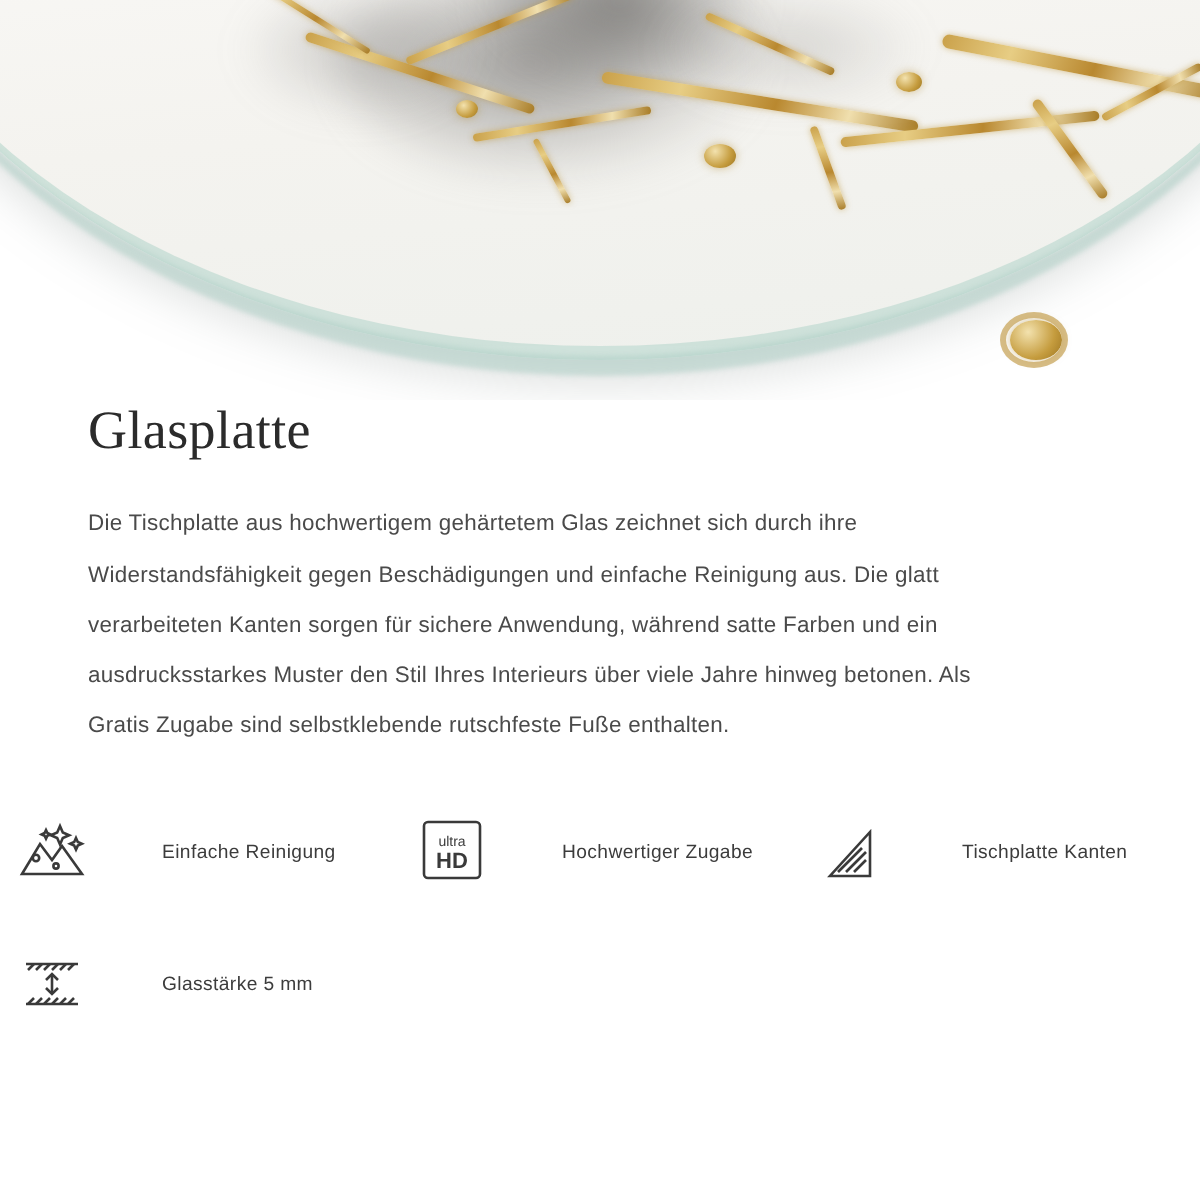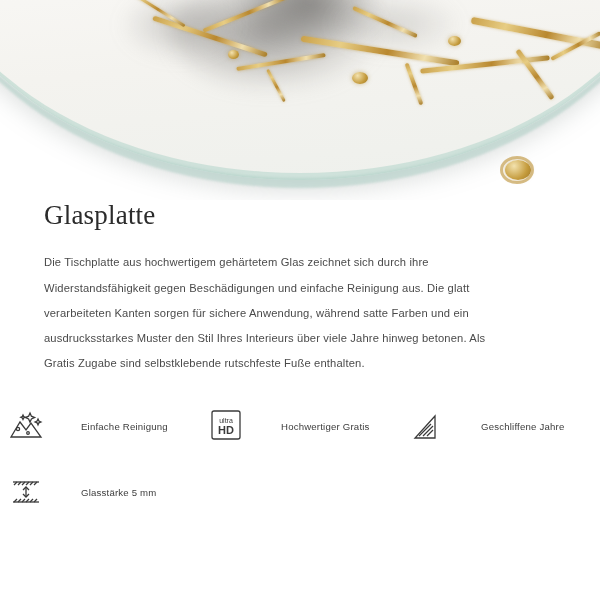--- a/index.html
+++ b/index.html
@@ -209,33 +209,33 @@
     </div>
 
     <div class="feature">
       <div class="feature-icon">
         <svg width="40" height="38" viewBox="0 0 40 38">
           <rect x="6" y="4" width="28" height="28" rx="2" fill="none" stroke="#3a3a3a" stroke-width="1.3"></rect>
           <text x="20" y="16" text-anchor="middle" font-family="Liberation Sans, sans-serif" font-size="7" fill="#3a3a3a">ultra</text>
           <text x="20" y="27" text-anchor="middle" font-family="Liberation Sans, sans-serif" font-size="11" font-weight="bold" fill="#3a3a3a">HD</text>
         </svg>
       </div>
-      <div class="feature-label">Hochwertiger Gratis</div>
+      <div class="feature-label">Hochwertiger Zugabe</div>
     </div>
 
     <div class="feature">
       <div class="feature-icon">
         <svg width="42" height="36" viewBox="0 0 42 36" fill="none" stroke="#3a3a3a" stroke-width="1.3">
           <path d="M10 30 L30 30 L30 8 Z"></path>
           <path d="M14 28 L26 16"></path>
           <path d="M18 28 L28 18"></path>
           <path d="M22 28 L28 22"></path>
         </svg>
       </div>
-      <div class="feature-label">Geschliffene Jahre</div>
+      <div class="feature-label">Tischplatte Kanten</div>
     </div>
 
 
 
     <div class="feature">
       <div class="feature-icon">
         <svg width="42" height="38" viewBox="0 0 42 38" fill="none" stroke="#3a3a3a" stroke-width="1.3">
           <path d="M8 9 L34 9"></path>
           <path d="M8 29 L34 29"></path>
           <path d="M9 12 L12 9 M13 12 L16 9 M17 12 L20 9 M21 12 L24 9 M25 12 L28 9 M29 12 L32 9"></path>

